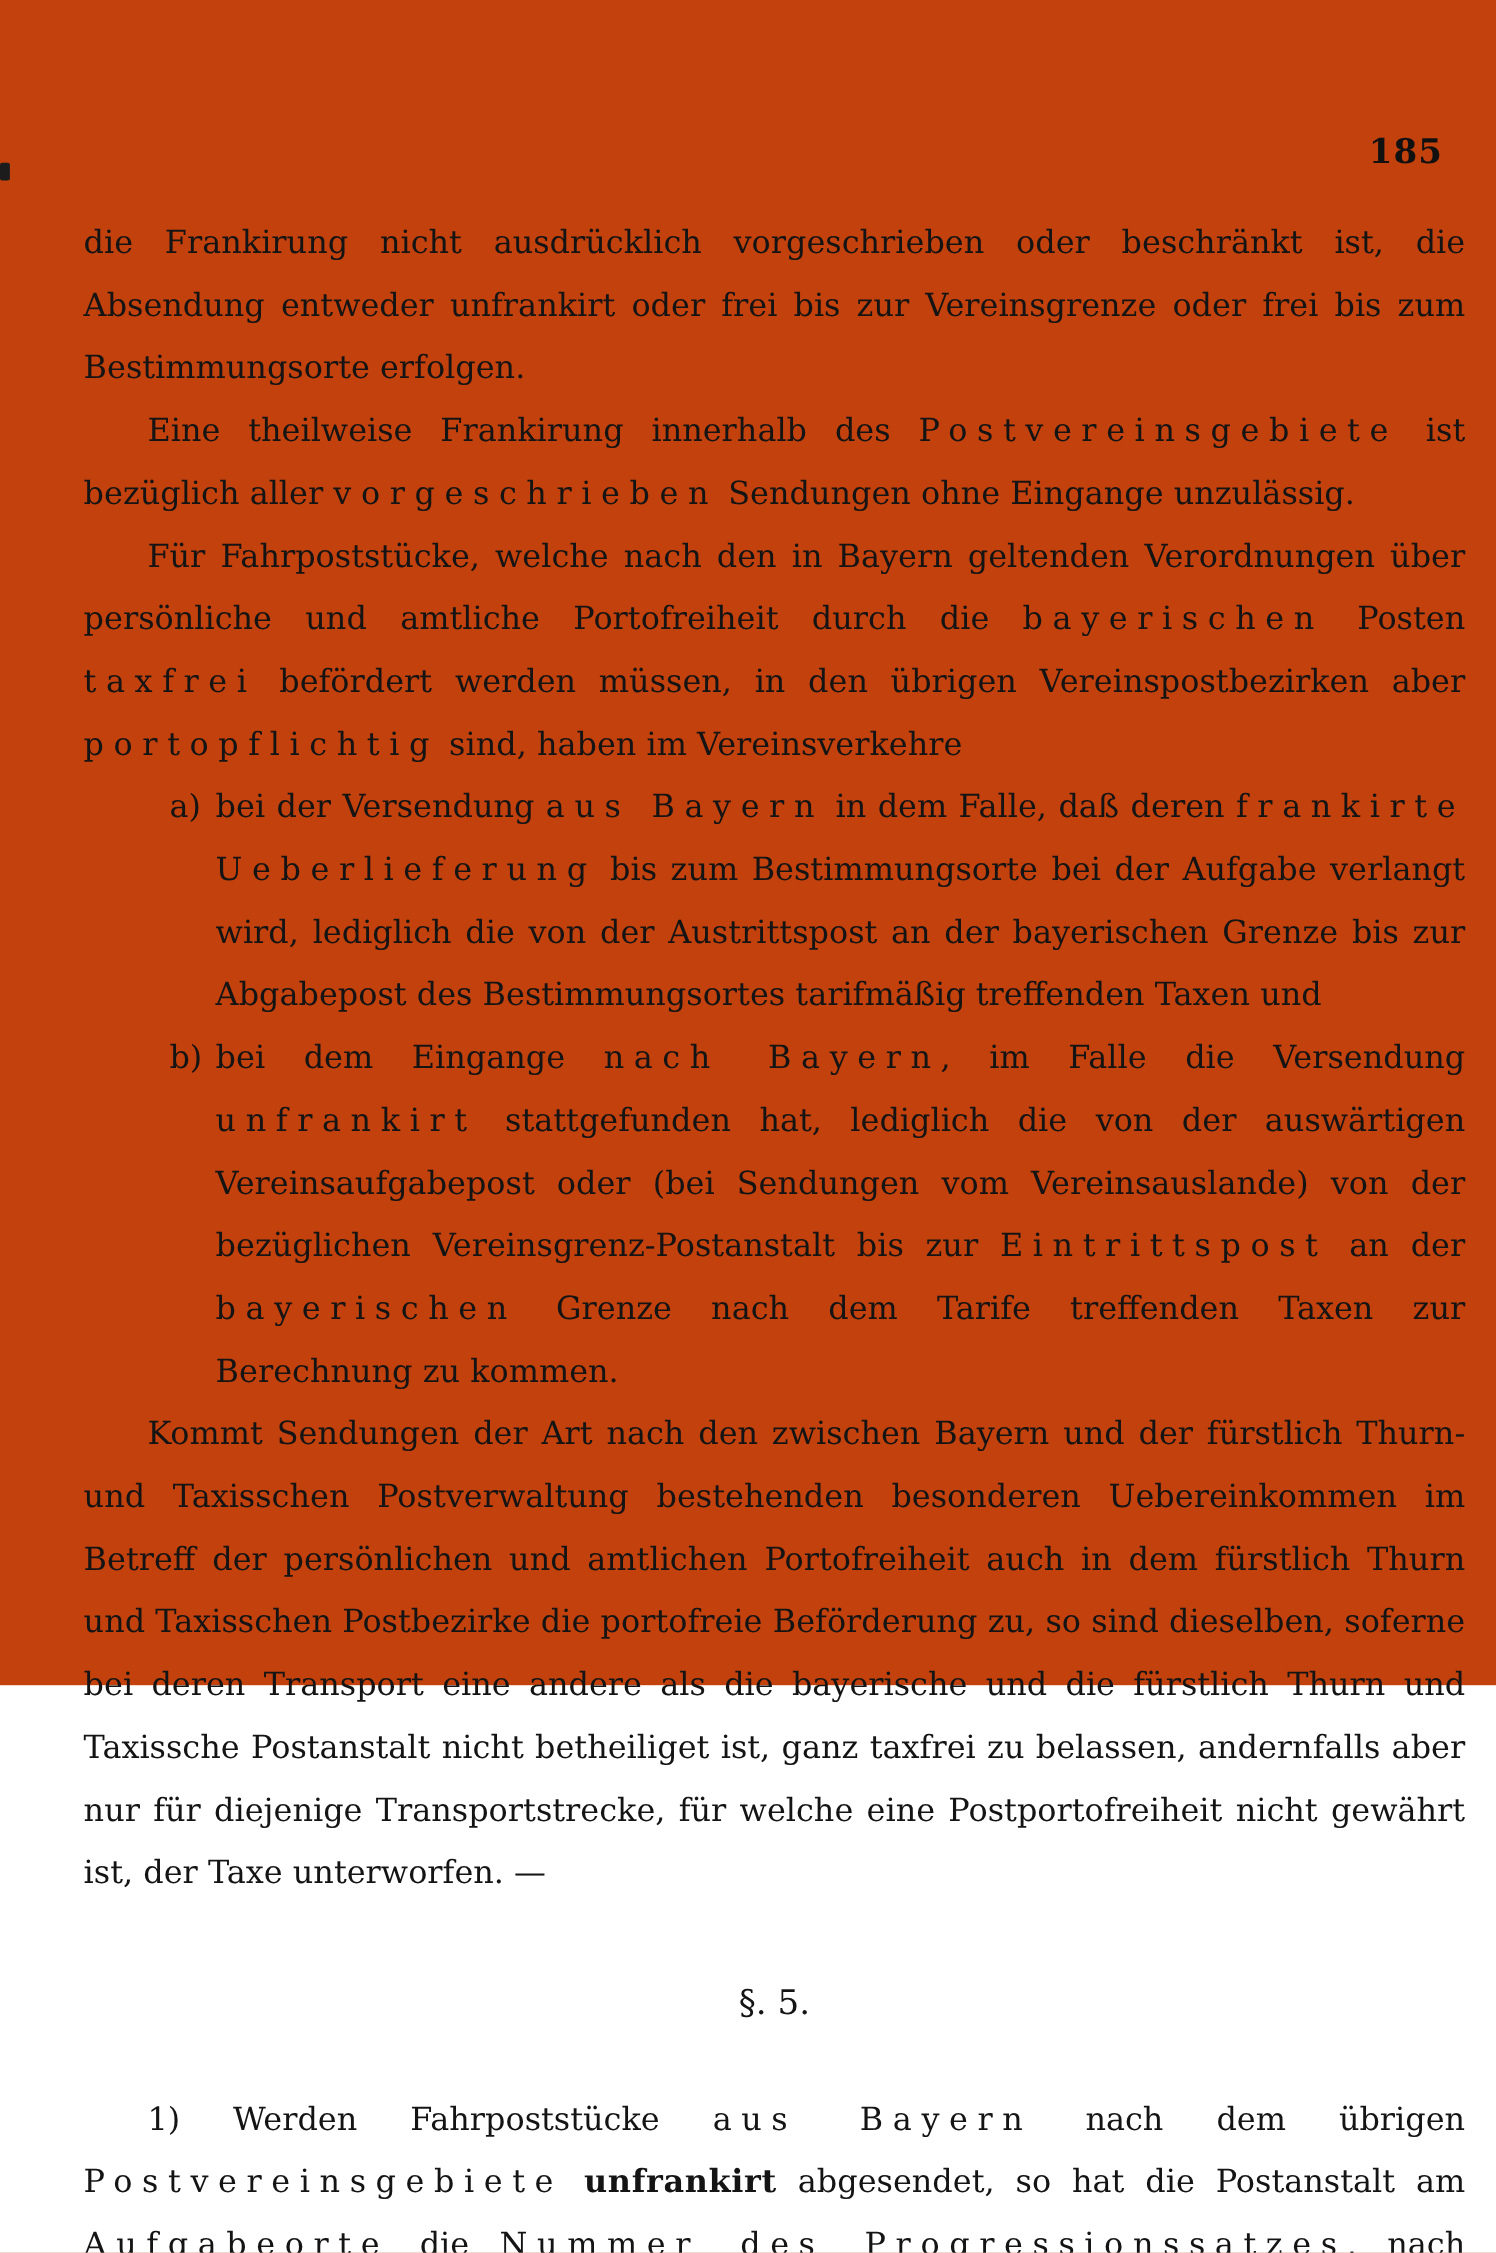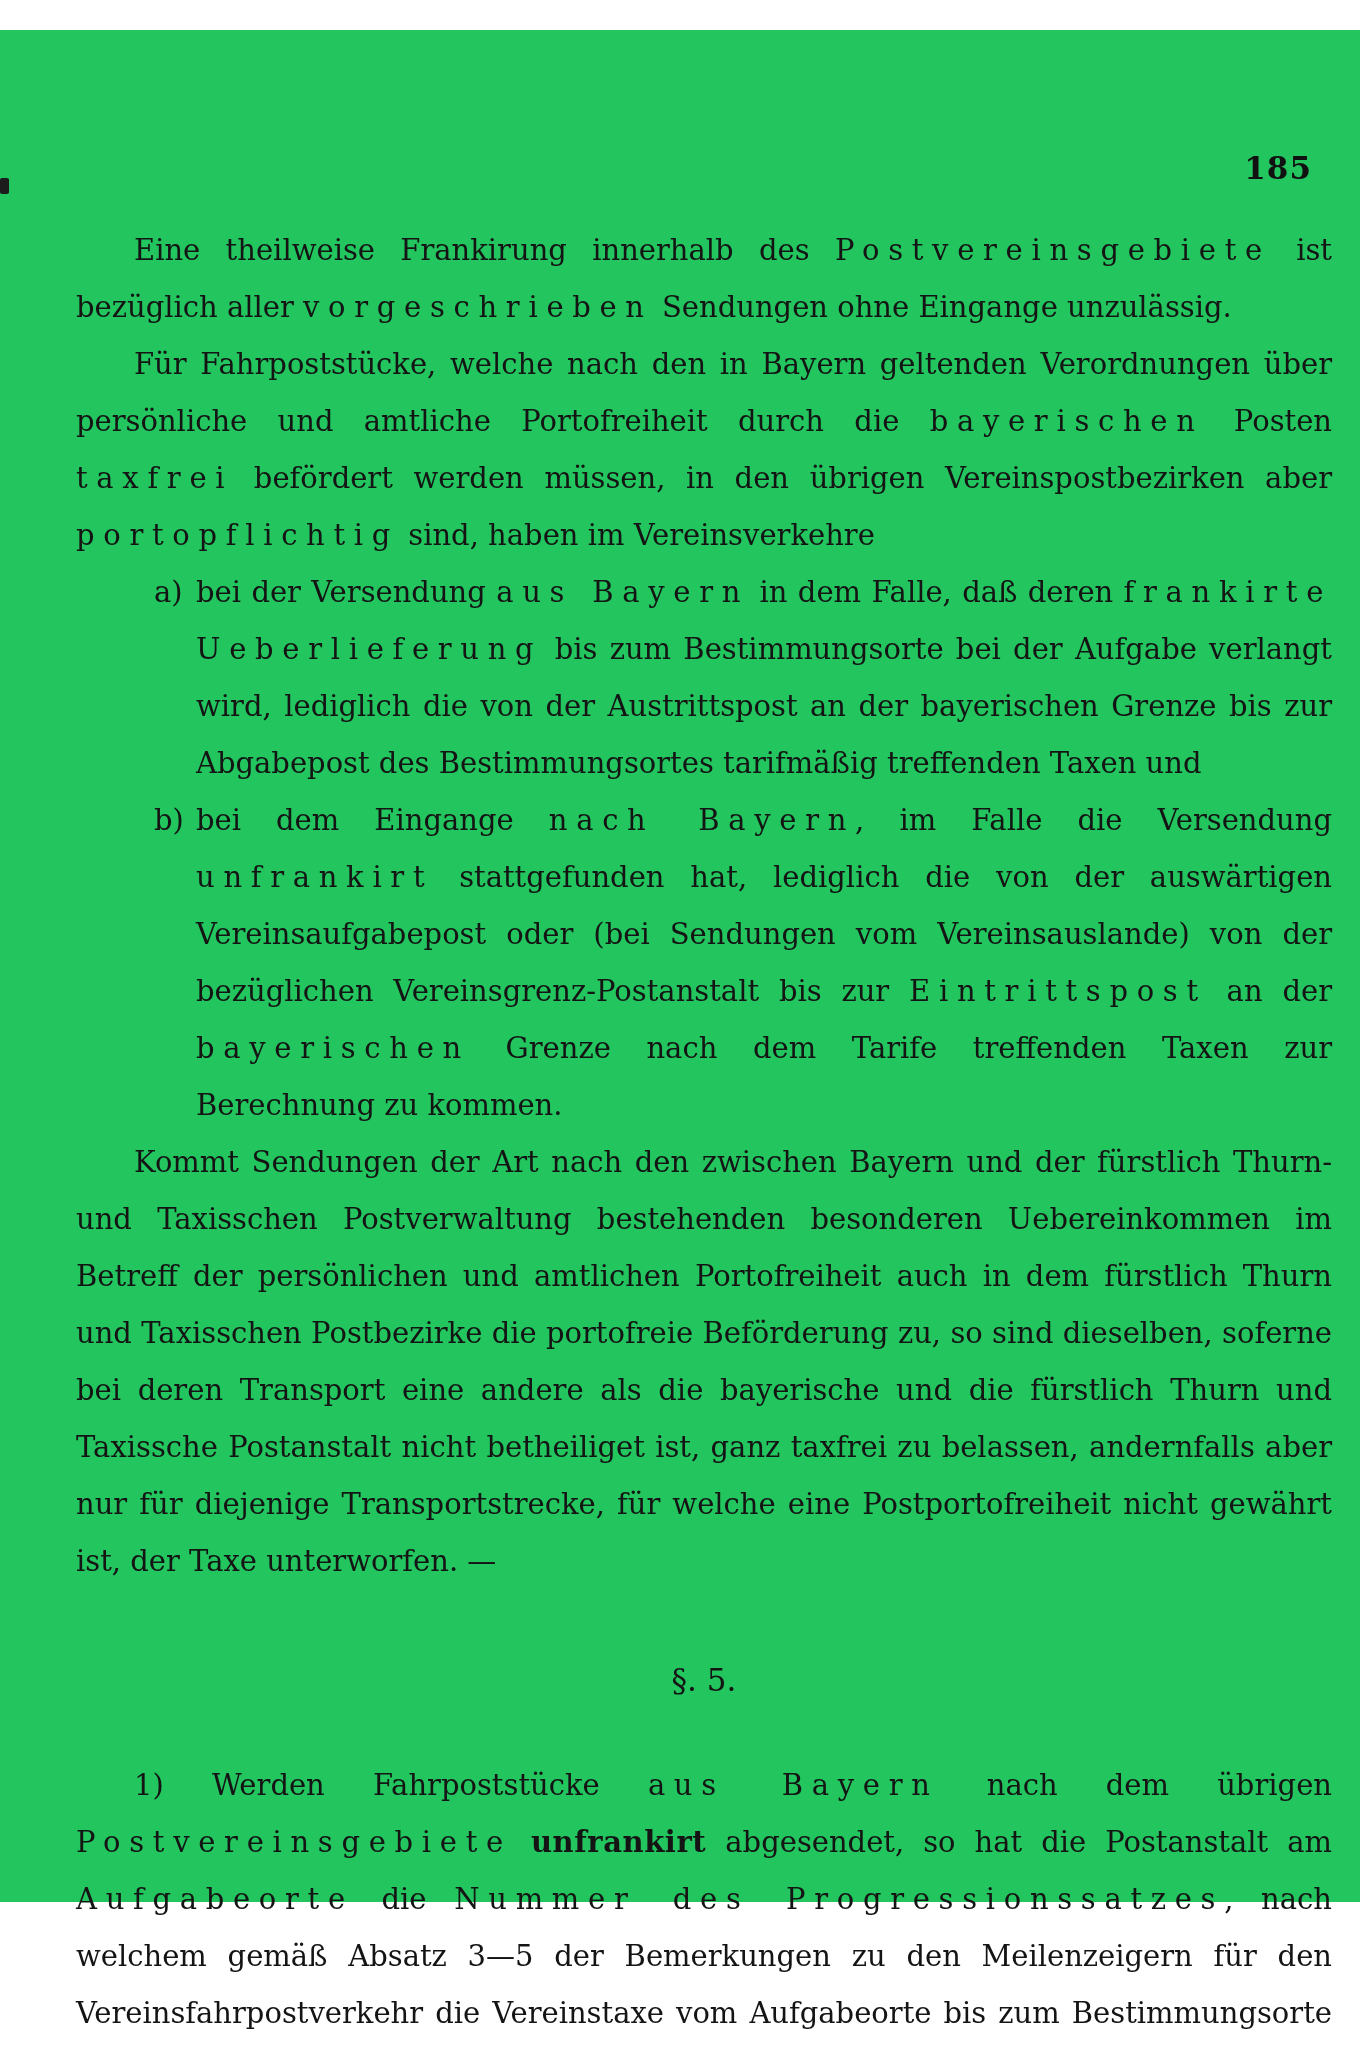--- a/index.html
+++ b/index.html
@@ -6,23 +6,22 @@
   body {
     width: 1360px; height: 2048px;
     background: #ffffff;
     font-family: "DejaVu Serif", serif;
     color: #141414;
     overflow: hidden;
     position: relative;
   }
   .page {
     position: relative;
-    width: 1360px; height: 1872px;
-    background: #22c55e;
-    margin-top: 30px;
+    width: 1360px; height: 1532px;
+    background: #c2410c;
   }
   .page-number {
     position: absolute;
     top: 120px; right: 48px;
     font-size: 31px;
     font-weight: bold;
     letter-spacing: 1px;
     color: #111;
   }
   .text-body {
@@ -61,20 +60,21 @@
     border-radius: 2px;
   }
 </style>
 </head>
 <body>
 
 <div class="page">
   <div class="artifact-speck"></div>
   <div class="page-number">185</div>
   <div class="text-body">
+      <p class="paragraph"><span>die Frankirung nicht ausdrücklich vorgeschrieben oder beschränkt ist, die Absendung entweder unfrankirt oder frei bis zur Vereinsgrenze oder frei bis zum Bestimmungsorte erfolgen.</span></p>
       <p class="paragraph indent"><span>Eine theilweise Frankirung innerhalb des </span><span class="spaced">Postvereinsgebiete</span><span> ist bezüglich aller </span><span class="spaced">vorgeschrieben</span><span> Sendungen ohne Eingange unzulässig.</span></p>
       <p class="paragraph indent"><span>Für Fahrpoststücke, welche nach den in Bayern geltenden Verordnungen über persönliche und amtliche Portofreiheit durch die </span><span class="spaced">bayerischen</span><span> Posten </span><span class="spaced">taxfrei</span><span> befördert werden müssen, in den übrigen Vereinspostbezirken aber </span><span class="spaced">portopflichtig</span><span> sind, haben im Vereinsverkehre</span></p>
       <p class="list-item"><span class="marker">a)</span><span>bei der Versendung </span><span class="spaced">aus Bayern</span><span> in dem Falle, daß deren </span><span class="spaced">frankirte Ueberlieferung</span><span> bis zum Bestimmungsorte bei der Aufgabe verlangt wird, lediglich die von der Austrittspost an der bayerischen Grenze bis zur Abgabepost des Bestimmungsortes tarifmäßig treffenden Taxen und</span></p>
       <p class="list-item"><span class="marker">b)</span><span>bei dem Eingange </span><span class="spaced">nach Bayern</span><span>, im Falle die Versendung </span><span class="spaced">unfrankirt</span><span> stattgefunden hat, lediglich die von der auswärtigen Vereinsaufgabepost oder (bei Sendungen vom Vereinsauslande) von der bezüglichen Vereinsgrenz-Postanstalt bis zur </span><span class="spaced">Eintrittspost</span><span> an der </span><span class="spaced">bayerischen</span><span> Grenze nach dem Tarife treffenden Taxen zur Berechnung zu kommen.</span></p>
       <p class="paragraph indent"><span>Kommt Sendungen der Art nach den zwischen Bayern und der fürstlich Thurn- und Taxisschen Postverwaltung bestehenden besonderen Uebereinkommen im Betreff der persönlichen und amtlichen Portofreiheit auch in dem fürstlich Thurn und Taxisschen Postbezirke die portofreie Beförderung zu, so sind dieselben, soferne bei deren Transport eine andere als die bayerische und die fürstlich Thurn und Taxissche Postanstalt nicht betheiliget ist, ganz taxfrei zu belassen, andernfalls aber nur für diejenige Transportstrecke, für welche eine Postportofreiheit nicht gewährt ist, der Taxe unterworfen. —</span></p>
       <p class="heading"><span>§. 5.</span></p>
       <p class="paragraph indent"><span>1) Werden Fahrpoststücke </span><span class="spaced">aus Bayern</span><span> nach dem übrigen </span><span class="spaced">Postvereinsgebiete</span><span> </span><span class="bold">unfrankirt</span><span> abgesendet, so hat die Postanstalt am </span><span class="spaced">Aufgabeorte</span><span> die </span><span class="spaced">Nummer des Progressionssatzes</span><span>, nach welchem gemäß Absatz 3—5 der Bemerkungen zu den Meilenzeigern für den Vereinsfahrpostverkehr die Vereinstaxe vom Aufgabeorte bis zum Bestimmungsorte berechnet werden muß, auf der Rückseite der den Sendungen beigegebenen Begleitadressen oder auf der Rückseite der ohne Begleitadresse gehenden Sendungen selbst vorzumerken.</span></p>
     </div>
 </div>
 

